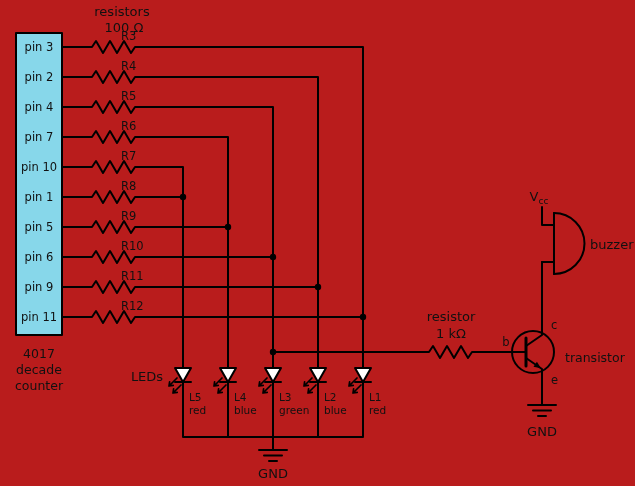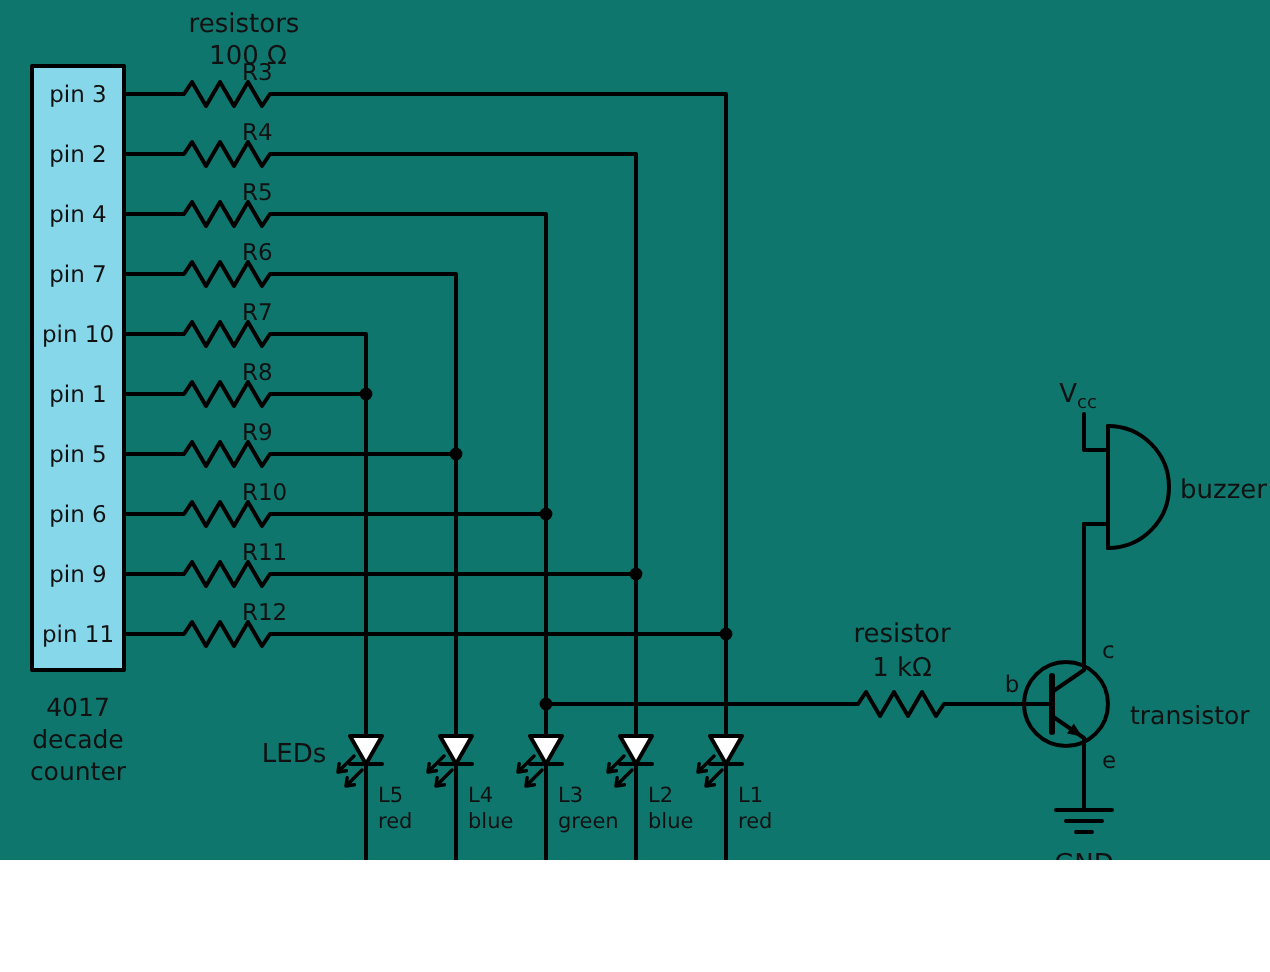--- a/index.html
+++ b/index.html
@@ -1,16 +1,16 @@
 <!DOCTYPE html>
 <html><head>
 <meta charset="utf-8">
 <style>
   html,body{margin:0;padding:0;background:#ffffff;}
-  .stage{position:relative;width:635px;height:430px;background:#0f766e;overflow:hidden;
+  .stage{position:relative;width:635px;height:486px;background:#b91c1c;overflow:hidden;
          font-family:"DejaVu Sans",sans-serif;}
   svg{display:block;}
   svg text{fill:#111;font-family:"DejaVu Sans",sans-serif;}
   .t13{font-size:13px;}
   .t12{font-size:12.5px;}
   .t11{font-size:11.5px;}
   .t10{font-size:10.5px;}
   .t9{font-size:9px;}
   .mid{text-anchor:middle;}
 </style>

